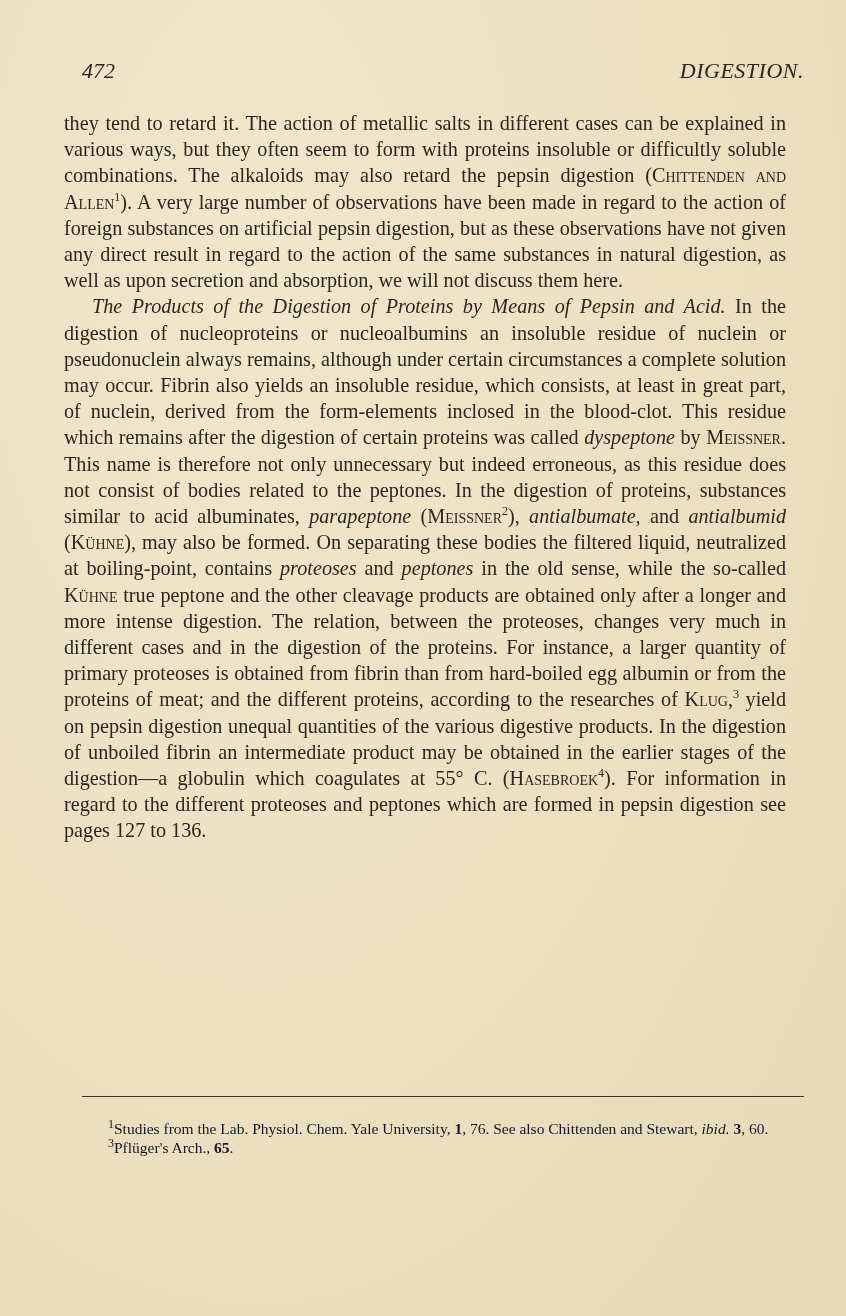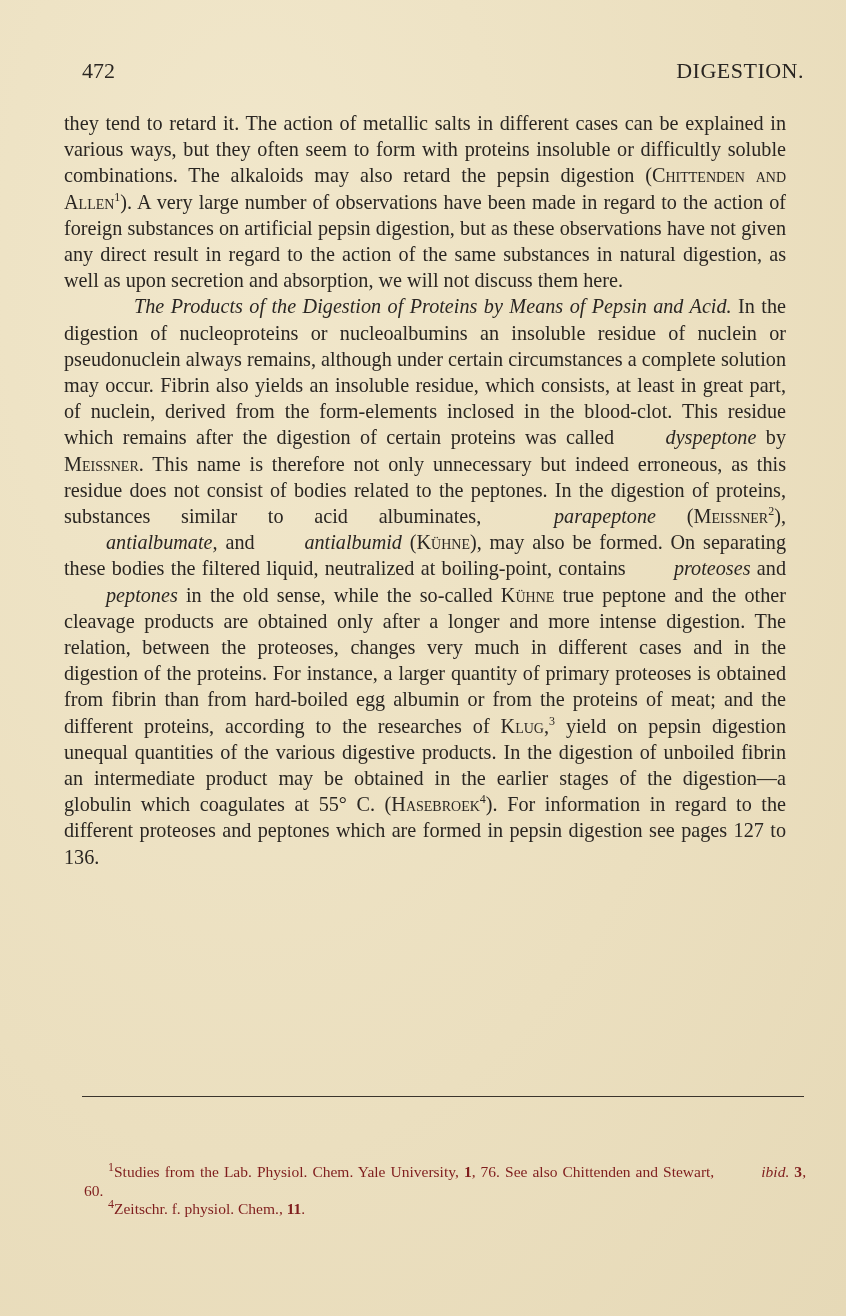--- a/index.html
+++ b/index.html
@@ -7,39 +7,40 @@
     width:846px; height:1316px; overflow:hidden;
     background:#ede2c4;
     background-image: radial-gradient(ellipse at 30% 20%, #f1e7cb 0%, #ebdfbf 60%, #e6d9b7 100%);
     font-family: "Liberation Serif", "DejaVu Serif", serif;
     color:#2a2622;
     position:relative;
   }
   .header {
     position:absolute; top:58px; left:82px; width:722px; height:30px;
     font-size:22px;
+    font-style:italic;
   }
   .header .pno { position:absolute; left:0; top:0; }
   .header .title { position:absolute; left:0; right:0; text-align:right; top:0; letter-spacing:0.5px; }
   .body {
     position:absolute; top:110px; left:64px; width:722px;
     font-size:20.2px; line-height:26.2px; text-align:justify;
   }
   .body p { margin:0; }
   .body p.indent { text-indent:28px; }
   .sc { font-variant:small-caps; }
-  .it { font-style:italic;margin-left:42px; }
+  .it { font-style:italic; }
   sup { font-size:12px; line-height:0; }
   .rule {
     position:absolute; top:1096px; left:82px; width:722px; height:0;
     border-top:1.5px solid #3a342c;
   }
   .notes {
-    position:absolute; top:1163px; left:84px; width:722px;
-    font-size:15.5px; line-height:18.6px; color:#7f1d1d; text-align:justify;font-family:Liberation Serif, serif;
+    position:absolute; top:1120px; left:84px; width:722px;
+    font-size:15.5px; line-height:18.6px; color:#0f172a; text-align:justify;font-family:Liberation Serif, serif;
   }
   .notes p { margin:0; text-indent:24px; }
   .b { font-weight:bold; }
 </style>
 </head>
 <body>
 
 <div class="header">
   <span class="pno">472</span>
   <span class="title">DIGESTION.</span>
@@ -49,14 +50,14 @@
   <p><span>they tend to retard it. The action of metallic salts in different cases can be explained in various ways, but they often seem to form with proteins insoluble or difficultly soluble combinations. The alkaloids may also retard the pepsin digestion (</span><span class="sc">Chittenden and Allen</span><sup>1</sup><span>). A very large number of observations have been made in regard to the action of foreign substances on artificial pepsin digestion, but as these observations have not given any direct result in regard to the action of the same substances in natural digestion, as well as upon secretion and absorption, we will not discuss them here.</span></p>
 
   <p class="indent"><span class="it">The Products of the Digestion of Proteins by Means of Pepsin and Acid.</span><span> In the digestion of nucleoproteins or nucleoalbumins an insoluble residue of nuclein or pseudonuclein always remains, although under certain circumstances a complete solution may occur. Fibrin also yields an insoluble residue, which consists, at least in great part, of nuclein, derived from the form-elements inclosed in the blood-clot. This residue which remains after the digestion of certain proteins was called </span><span class="it">dyspeptone</span><span> by </span><span class="sc">Meissner</span><span>. This name is therefore not only unnecessary but indeed erroneous, as this residue does not consist of bodies related to the peptones. In the digestion of proteins, substances similar to acid albuminates, </span><span class="it">parapeptone</span><span> (</span><span class="sc">Meissner</span><sup>2</sup><span>), </span><span class="it">antialbumate,</span><span> and </span><span class="it">antialbumid</span><span> (</span><span class="sc">Kühne</span><span>), may also be formed. On separating these bodies the filtered liquid, neutralized at boiling-point, contains </span><span class="it">proteoses</span><span> and </span><span class="it">peptones</span><span> in the old sense, while the so-called </span><span class="sc">Kühne</span><span> true peptone and the other cleavage products are obtained only after a longer and more intense digestion. The relation, between the proteoses, changes very much in different cases and in the digestion of the proteins. For instance, a larger quantity of primary proteoses is obtained from fibrin than from hard-boiled egg albumin or from the proteins of meat; and the different proteins, according to the researches of </span><span class="sc">Klug,</span><sup>3</sup><span> yield on pepsin digestion unequal quantities of the various digestive products. In the digestion of unboiled fibrin an intermediate product may be obtained in the earlier stages of the digestion—a globulin which coagulates at 55° C. (</span><span class="sc">Hasebroek</span><sup>4</sup><span>). For information in regard to the different proteoses and peptones which are formed in pepsin digestion see pages 127 to 136.</span></p>
 
 </div>
 
 <div class="rule"></div>
 
 <div class="notes">
   <p><sup>1</sup><span>Studies from the Lab. Physiol. Chem. Yale University, </span><span class="b">1</span><span>, 76. See also Chittenden and Stewart, </span><span class="it">ibid.</span><span class="b"> 3</span><span>, 60.</span></p>
-  <p><sup>4</sup><span>Zeitschr. f. physiol. Chem., </span><span class="b">11</span><span>.</span></p>
+  <p><sup>3</sup><span>Pflüger's Arch., </span><span class="b">65</span><span>.</span></p>
 </div>
 
 </body></html>

